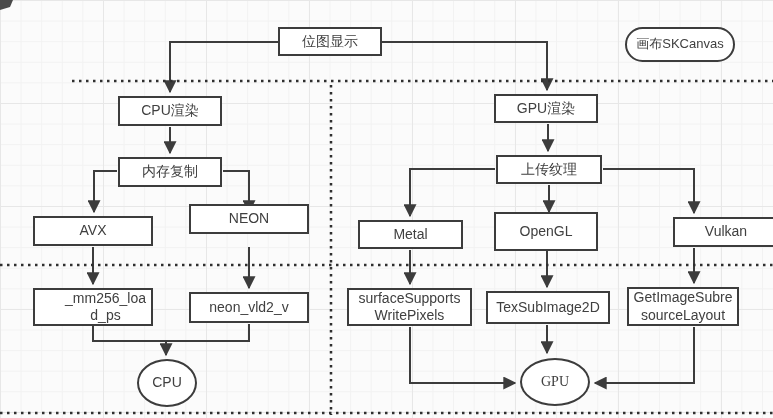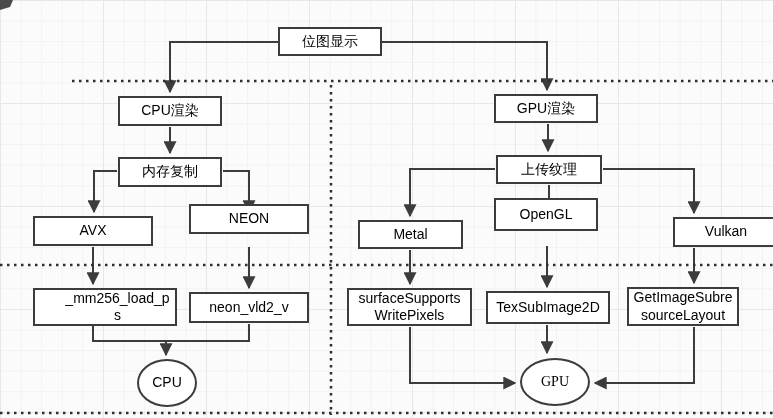--- a/index.html
+++ b/index.html
@@ -11,40 +11,40 @@
     background-image:
       linear-gradient(#e7e7e7 1px, transparent 1px),
       linear-gradient(90deg, #e7e7e7 1px, transparent 1px),
       linear-gradient(#f2f2f2 1px, transparent 1px),
       linear-gradient(90deg, #f2f2f2 1px, transparent 1px);
     background-size: 103px 103px, 103px 103px, 20.6px 20.6px, 20.6px 20.6px;
   }
   .wires { position: absolute; left: 0; top: 0; width: 773px; height: 418px; }
   .node {
     position: absolute; background: #ffffff; border: 2px solid #3c3c3c;
-    color: #000000; font-size: 14px; line-height: 1.25; text-align: center;
+    color: #404040; font-size: 14px; line-height: 1.25; text-align: center;
     display: flex; align-items: center; justify-content: center;
     padding: 1px 3px; word-break: break-all;
   }
   .ellipse { border-radius: 50%; }
   .pill { border-radius: 18px; font-size: 13px; word-break: normal; }
   
   .n-bitmap   { left: 278px; top: 27px;  width: 104px; height: 29px; }
   .n-canvas   { left: 625px; top: 27px;  width: 110px; height: 35px; }
   .n-cpu-render { left: 118px; top: 96px;  width: 104px; height: 30px; }
   .n-mem-copy   { left: 118px; top: 157px; width: 104px; height: 30px; }
   .n-avx      { left: 33px;  top: 216px; width: 120px; height: 30px; }
   .n-neon     { left: 189px; top: 204px; width: 120px; height: 30px; }
-  .n-mm256    { left: 33px;  top: 288px; width: 144px; height: 38px; padding-left: 28px; }
+  .n-mm256    { left: 33px;  top: 288px; width: 120px; height: 38px; padding-left: 28px; }
   .n-neonvld  { left: 189px; top: 292px; width: 120px; height: 31px; }
   .n-cpu      { left: 137px; top: 359px; width: 60px;  height: 48px; }
   .n-gpu-render { left: 494px; top: 94px;  width: 104px; height: 29px; }
   .n-upload   { left: 496px; top: 155px; width: 106px; height: 29px; }
   .n-metal    { left: 358px; top: 220px; width: 105px; height: 29px; text-align: right; }
-  .n-opengl   { left: 494px; top: 198px; width: 104px; height: 33px; }
+  .n-opengl   { left: 494px; top: 212px; width: 104px; height: 39px; }
   .n-vulkan   { left: 642px; top: 217px; width: 106px; height: 30px; margin-left: 31px; }
   .n-surface  { left: 347px; top: 288px; width: 125px; height: 38px; }
   .n-texsub   { left: 486px; top: 291px; width: 124px; height: 33px; }
   .n-getimage { left: 627px; top: 287px; width: 112px; height: 39px; }
   .n-gpu      { left: 520px; top: 358px; width: 70px;  height: 48px; font-family: Liberation Serif, serif; }
   .corner-mark { position: absolute; left: 0; top: 0; }
 </style>
 </head>
 <body>
 
@@ -81,20 +81,21 @@
       <path d="M72,81 H773"></path>
       <path d="M0,265 H773"></path>
       <path d="M331,85 V415"></path>
       <path d="M0,413 H773"></path>
     </g>
     <path class="corner-mark" d="M0,0 L13,0 L10,7 L0,10 z" fill="#4a4a4a"></path>
   </svg>
 
   <div class="node n-bitmap">位图显示</div>
 
+  <div class="node pill n-canvas">画布SKCanvas</div>
 
   <div class="node n-mem-copy">内存复制</div>
 
   <div class="node n-cpu-render">CPU渲染</div>
 
   <div class="node n-avx">AVX</div>
 
   <div class="node n-neon">NEON</div>
 
   <div class="node n-mm256">_mm256_load_ps</div>

